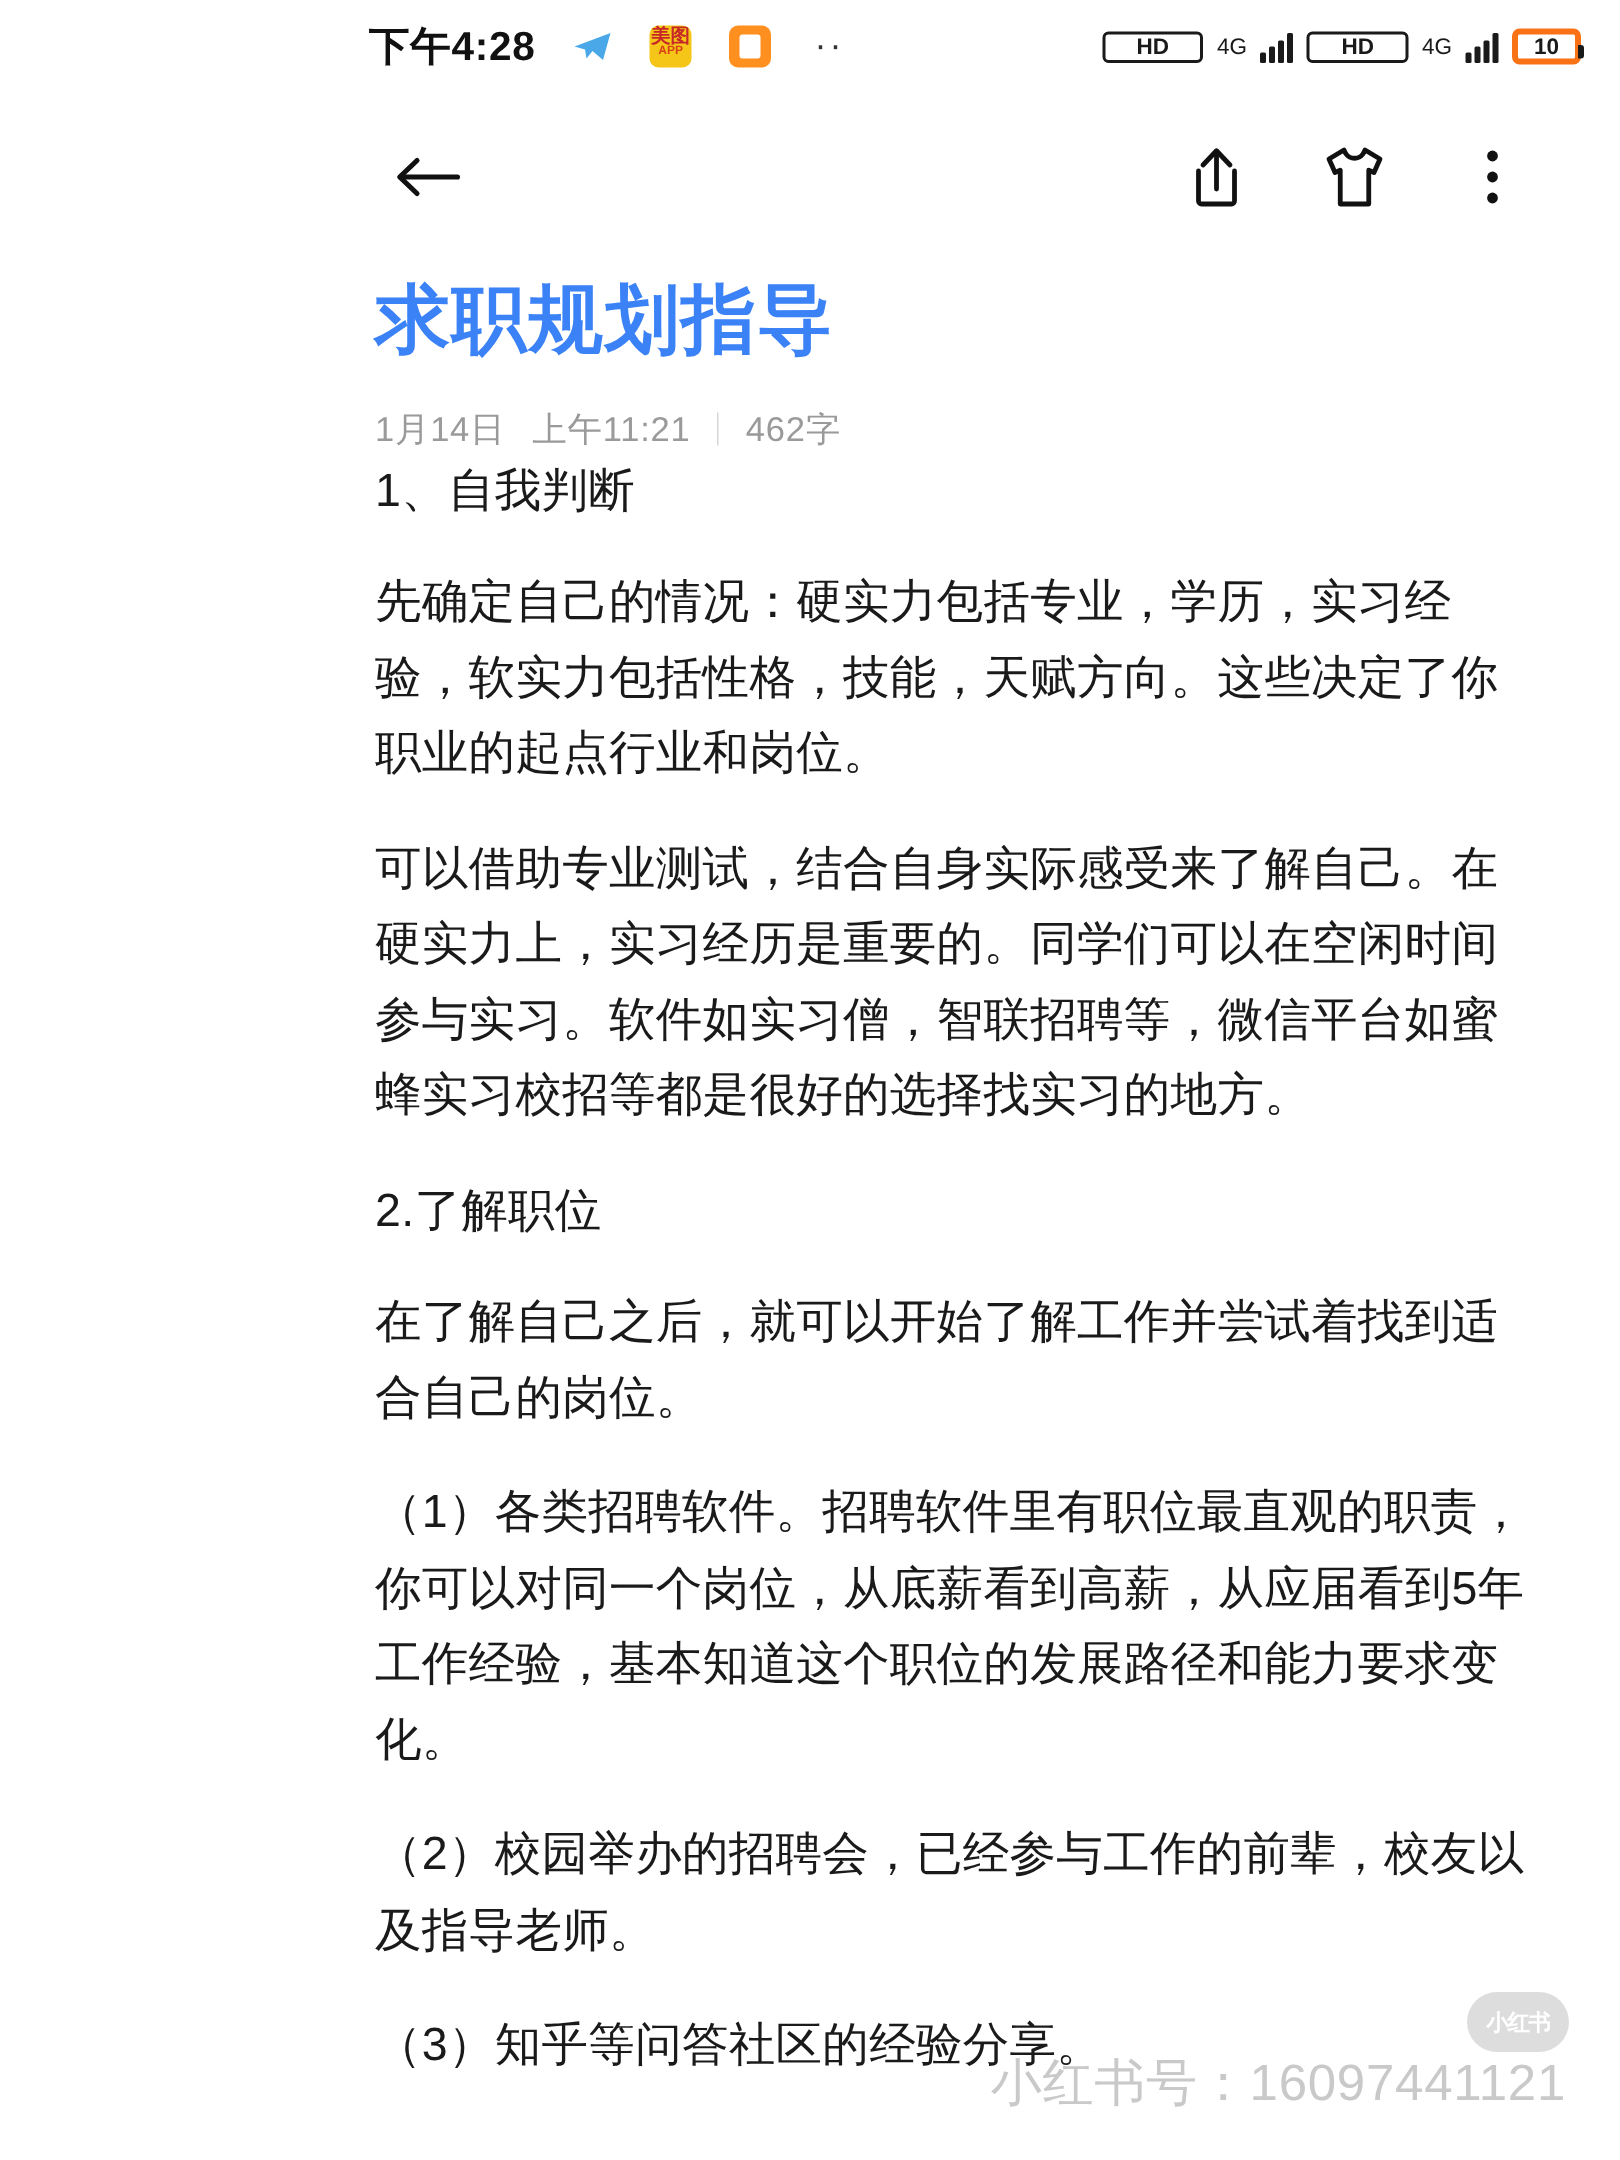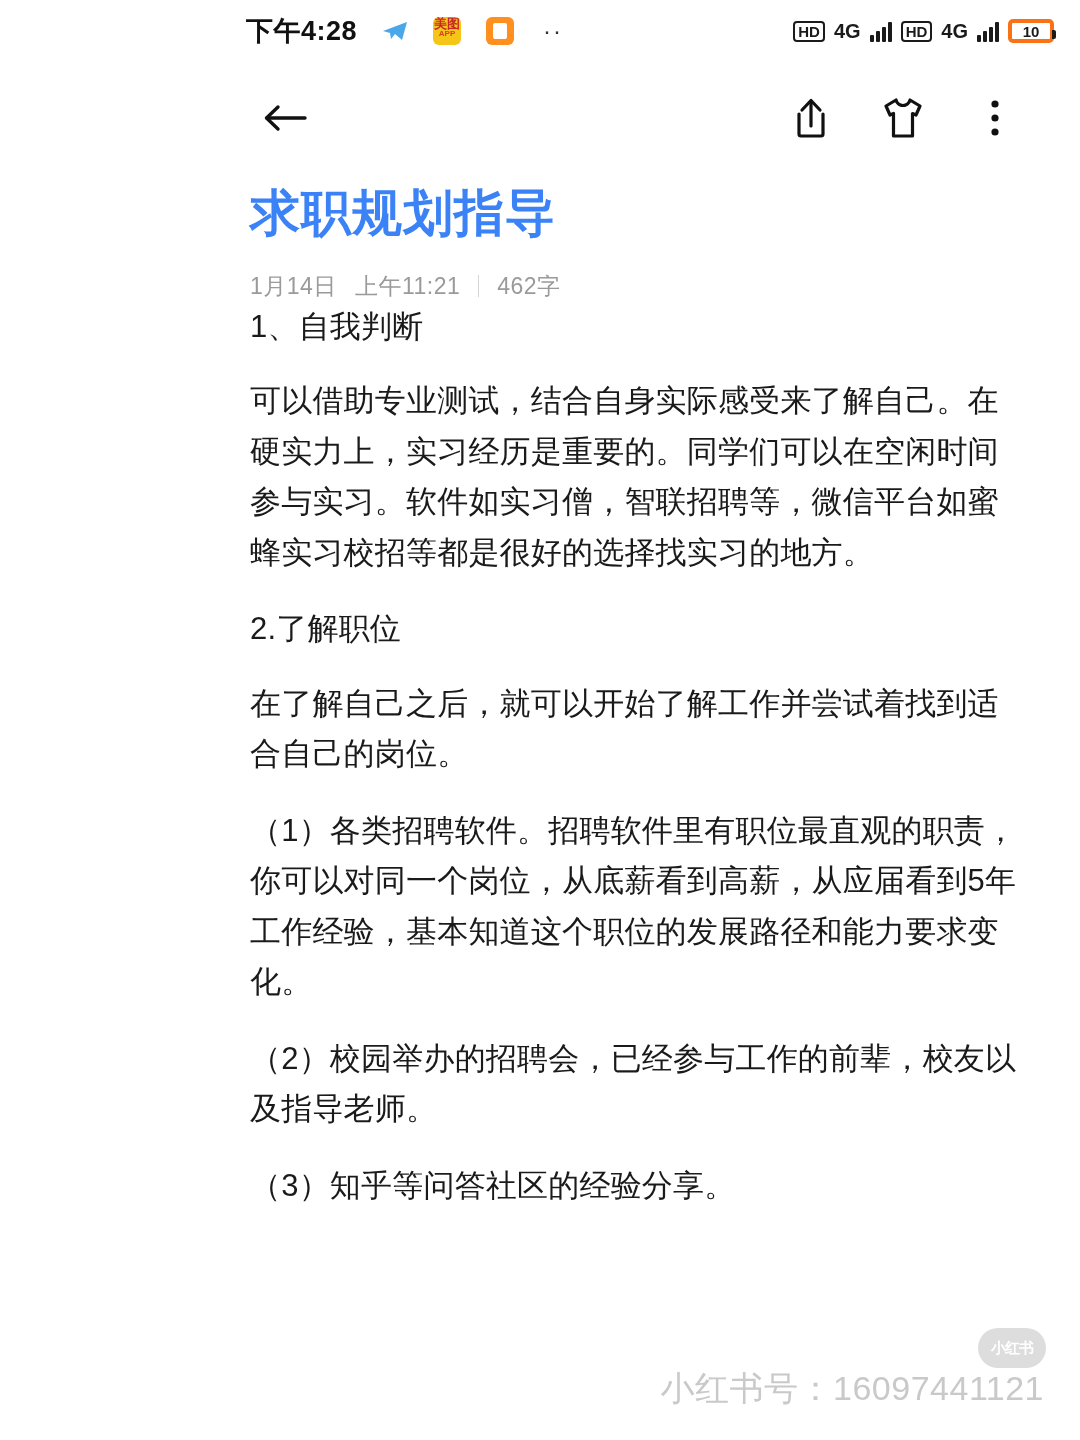--- a/index.html
+++ b/index.html
@@ -82,24 +82,24 @@
     display: flex;
     align-items: center;
     gap: 9px;
   }
   .hd-tag {
     font-size: 15px;
     font-weight: 700;
     color: #1a1a1a;
     border: 2px solid #1a1a1a;
     border-radius: 4px;
-    padding: 0 3px;
+    padding: 0 21px;
     line-height: 17px;
   }
-  .net-tag { font-size: 20px; font-weight: 700; color: #1a1a1a; }
+  .net-tag { font-size: 15px; font-weight: 400; color: #1a1a1a; }
   .bars { display: inline-flex; align-items: flex-end; gap: 2px; height: 22px; }
   .bars i { display: block; width: 4px; background: #1a1a1a; border-radius: 1px; }
   .bars i:nth-child(1) { height: 7px; }
   .bars i:nth-child(2) { height: 11px; }
   .bars i:nth-child(3) { height: 15px; }
   .bars i:nth-child(4) { height: 20px; }
   .battery {
     width: 46px; height: 24px;
     border: 4px solid #f97316;
     border-radius: 5px;
@@ -289,20 +289,21 @@
     <div class="meta">
       <span>1月14日</span>
       <span class="gap"></span>
       <span>上午11:21</span>
       <span class="sep"></span>
       <span>462字</span>
     </div>
 
     <div class="body">
       <p class="heading">1、自我判断</p>
+      <p>先确定自己的情况：硬实力包括专业，学历，实习经验，软实力包括性格，技能，天赋方向。这些决定了你职业的起点行业和岗位。</p>
       <p>可以借助专业测试，结合自身实际感受来了解自己。在硬实力上，实习经历是重要的。同学们可以在空闲时间参与实习。软件如实习僧，智联招聘等，微信平台如蜜蜂实习校招等都是很好的选择找实习的地方。</p>
       <p class="heading">2.了解职位</p>
       <p>在了解自己之后，就可以开始了解工作并尝试着找到适合自己的岗位。</p>
       <p>（1）各类招聘软件。招聘软件里有职位最直观的职责，你可以对同一个岗位，从底薪看到高薪，从应届看到5年工作经验，基本知道这个职位的发展路径和能力要求变化。</p>
       <p>（2）校园举办的招聘会，已经参与工作的前辈，校友以及指导老师。</p>
       <p>（3）知乎等问答社区的经验分享。</p>
 
     </div>
   </div>
 

